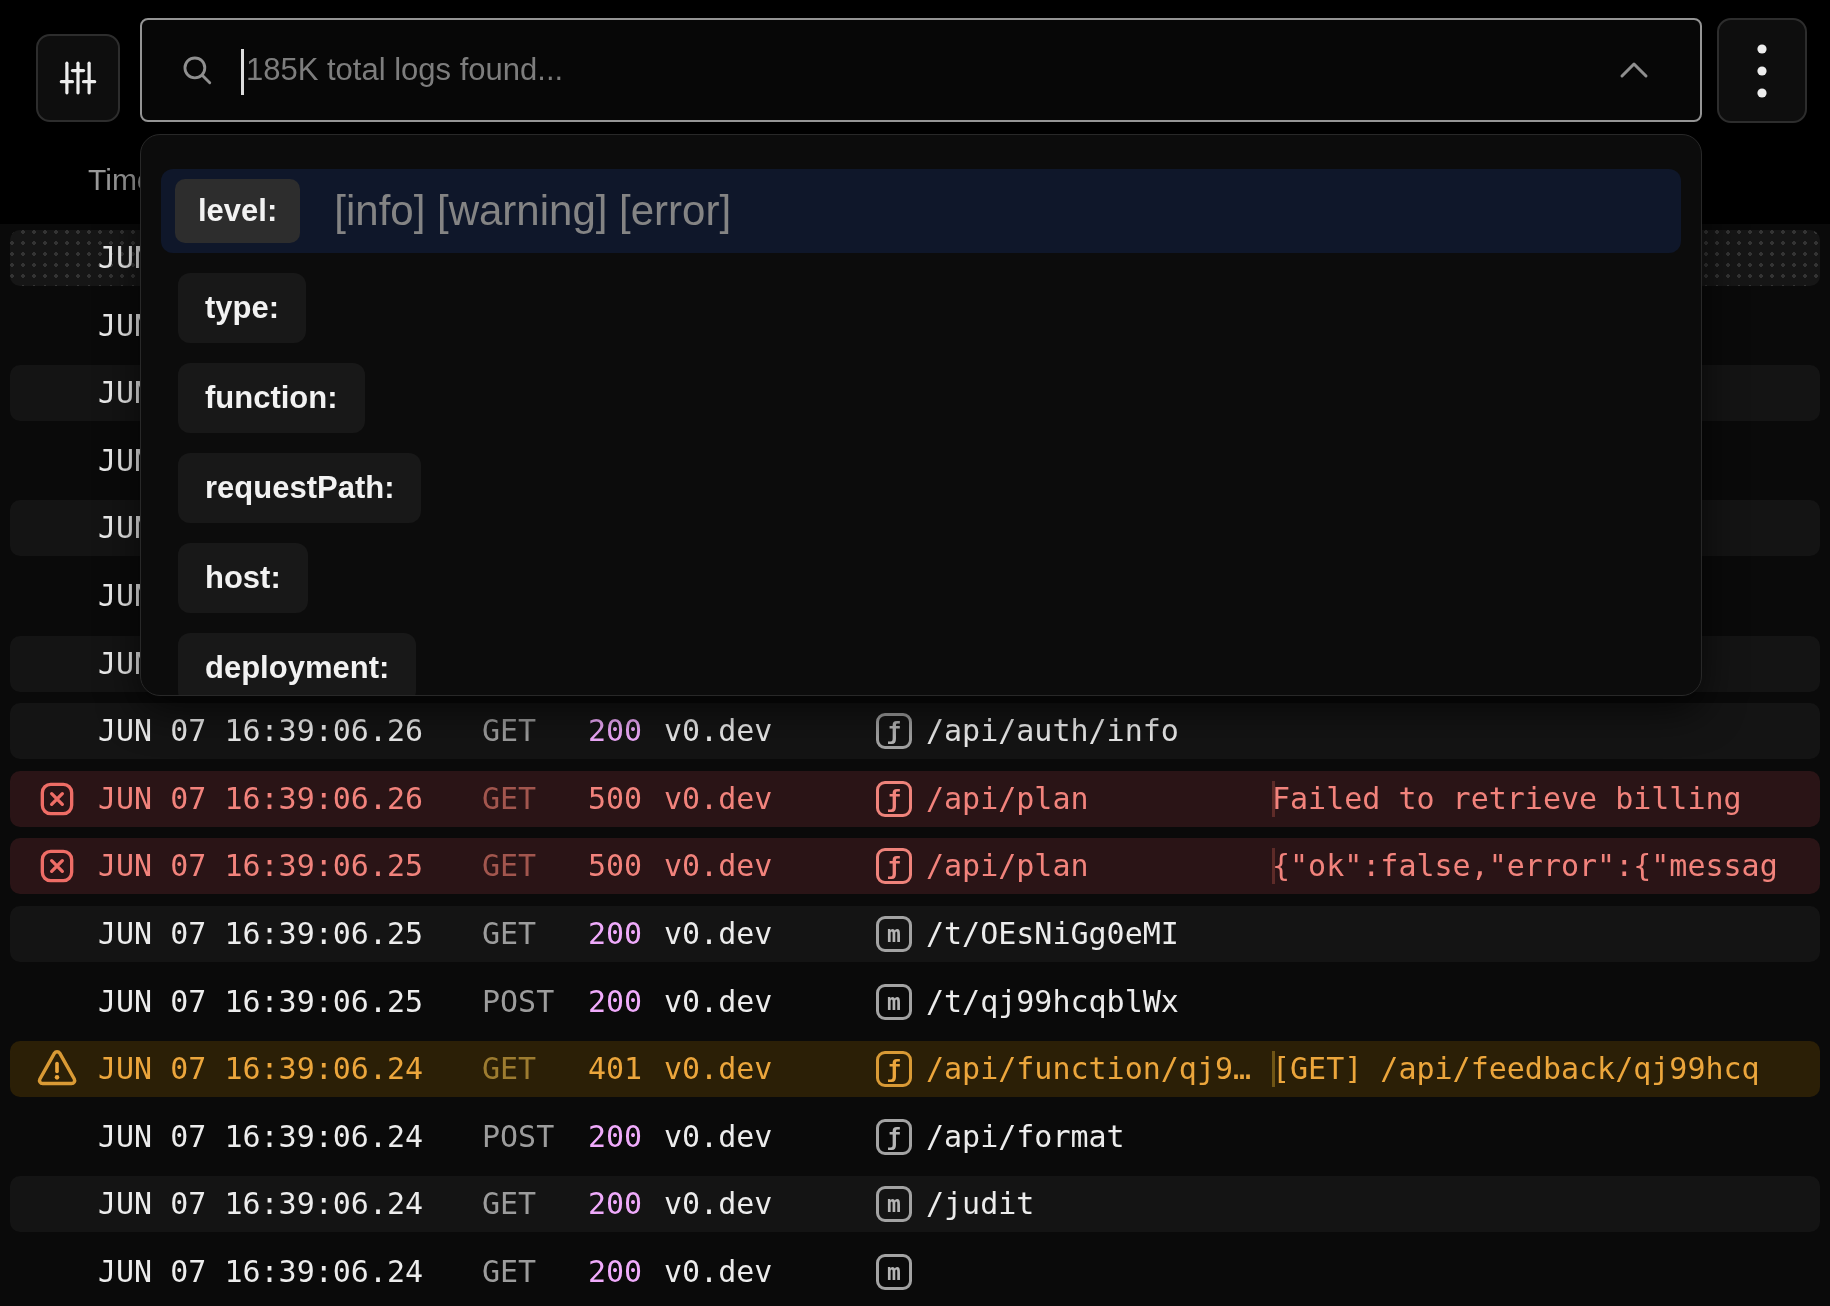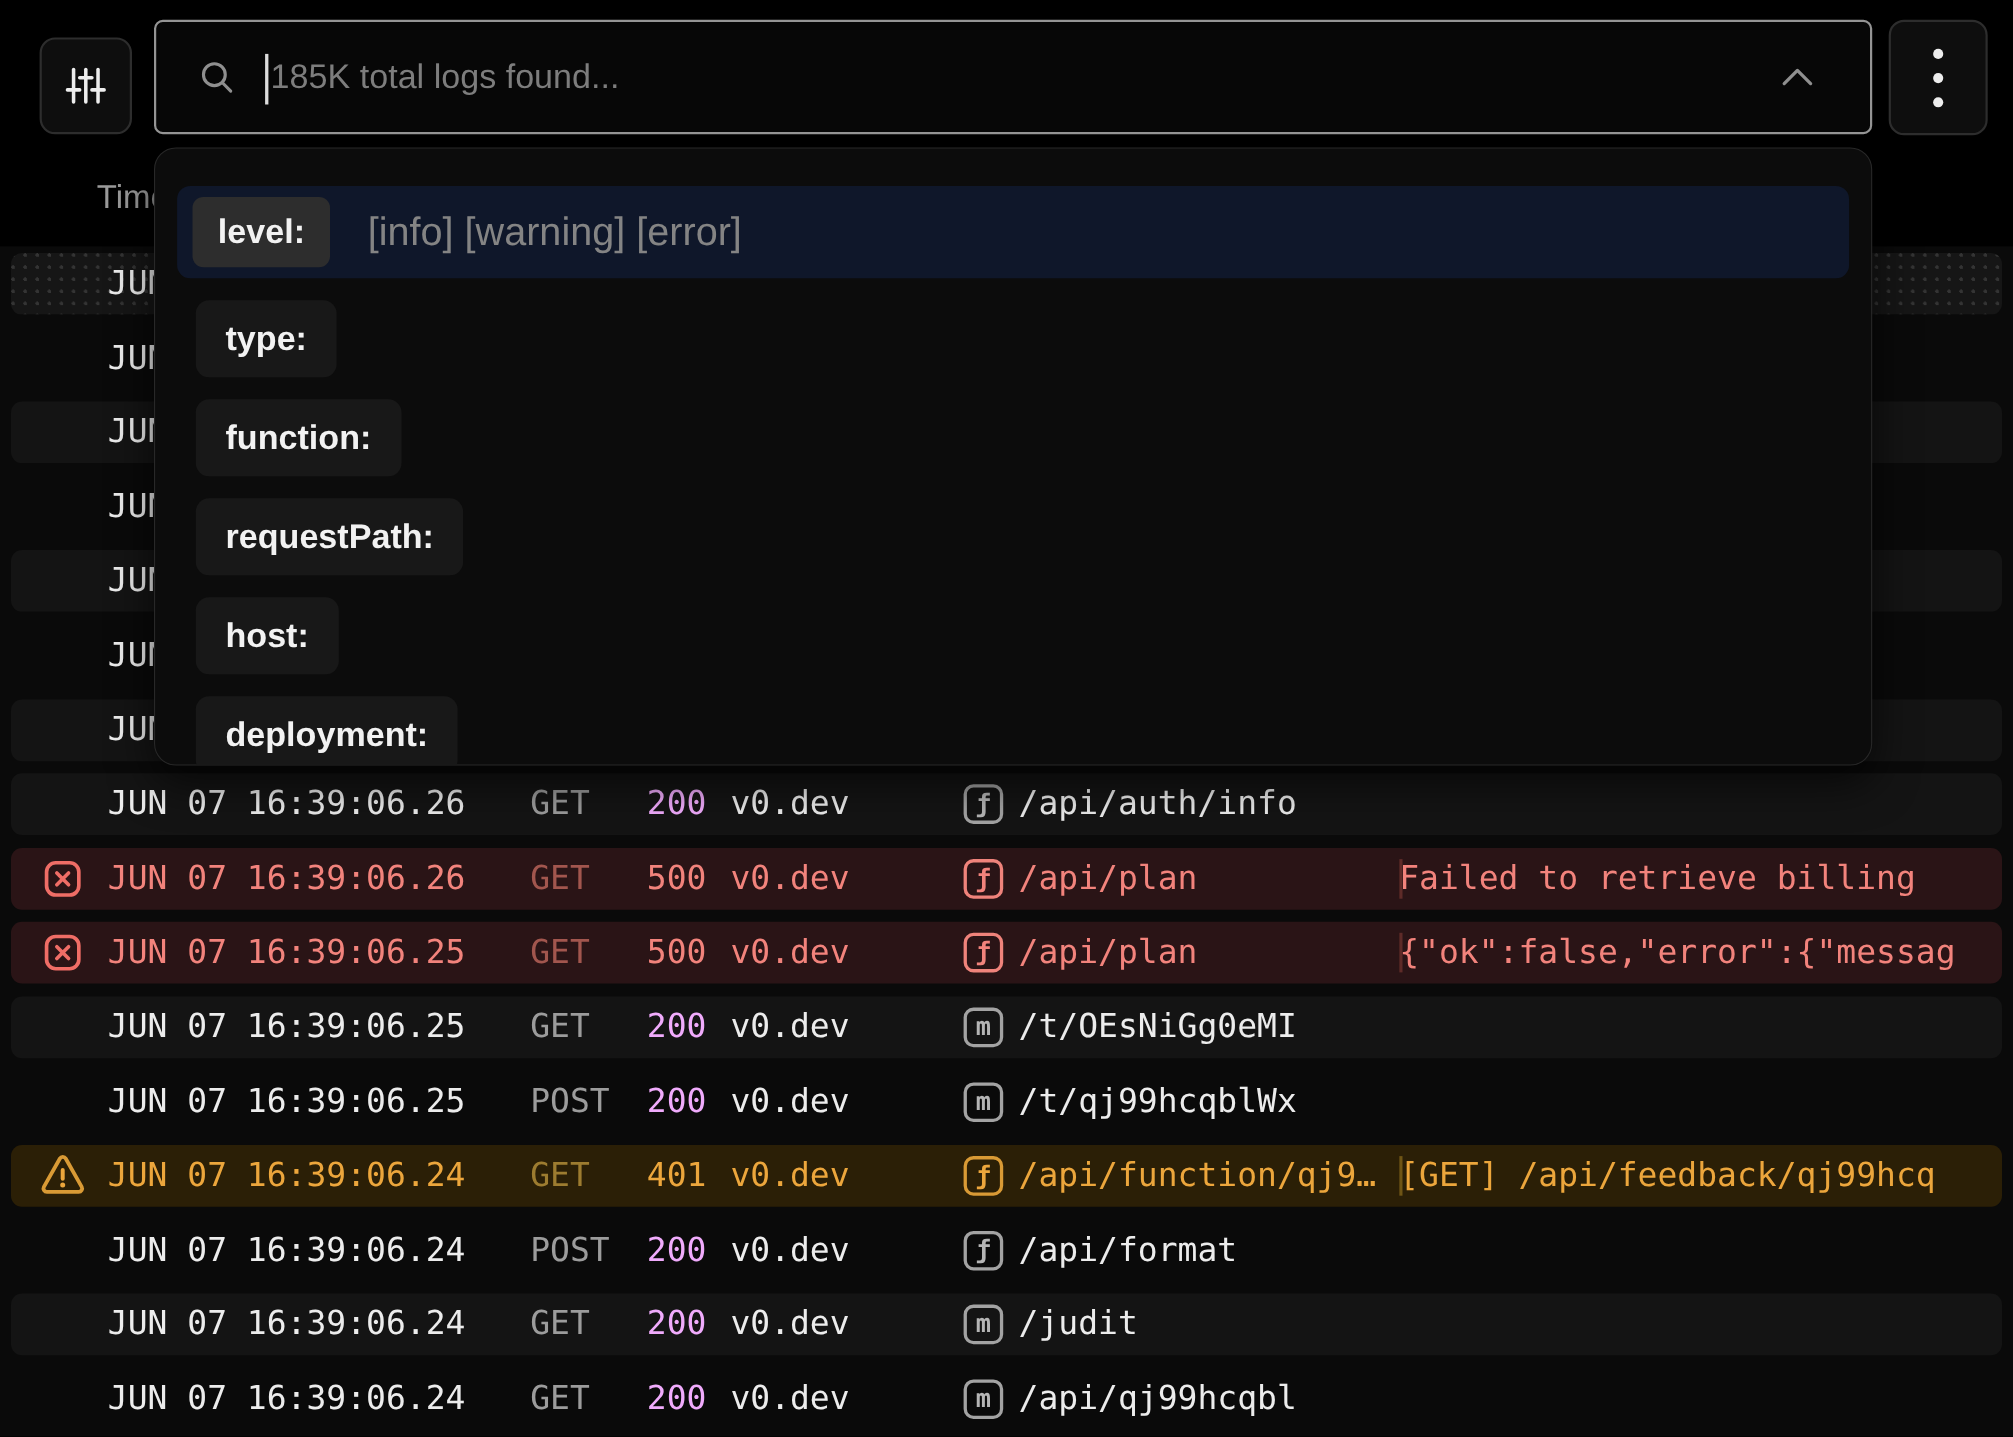--- a/index.html
+++ b/index.html
@@ -58,21 +58,21 @@
 
   
   .dropdown{position:absolute;left:140px;top:134px;width:1562px;height:562px;box-sizing:border-box;
             background:#0c0c0c;border:1.5px solid #282828;border-radius:20px;z-index:6;overflow:hidden;
             box-shadow:0 14px 40px rgba(0,0,0,.65);}
   .sugg-row{position:absolute;left:20px;top:34px;width:1520px;height:84px;background:#0f172a;border-radius:12px;
             display:flex;align-items:center;cursor:pointer;}
   .pill{display:inline-flex;align-items:center;background:#181818;border-radius:12px;height:70px;
         padding:0 27px;color:#f2f2f2;font-size:31px;font-weight:600;cursor:pointer;}
   .sugg-row .pill{background:#2d2d2d;height:64px;margin-left:14px;border-radius:10px;padding:0 23px;}
-  .sugg-hint{margin-left:34px;color:#848484;font-size:36px;}
+  .sugg-hint{margin-left:34px;color:#848484;font-size:42px;}
   .sugg-item{position:absolute;left:37px;}
 </style>
 </head>
 <body>
 
 <div class="screen">
   <div class="top-strip"></div>
 
   <div class="thead-label">Timestamp</div>
   <div class="rows" id="rows">
@@ -176,21 +176,20 @@
         <span class="c-host">v0.dev</span>
         <span class="src-box"><span class="" style="position: static; line-height: 30px;">m</span></span>
         <span class="c-path">/judit</span>
       </div>
       <div class="row info" style="top: 1244px;">
         <span class="c-ts">JUN 07 16:39:06.24</span>
         <span class="c-method">GET</span>
         <span class="c-status st-200">200</span>
         <span class="c-host">v0.dev</span>
         <span class="src-box"><span class="" style="position: static; line-height: 30px;">m</span></span>
-        <span class="c-path">/api/qj99hcqbl</span>
       </div>
     </div>
 
   <div class="toolbar">
     <div class="icon-btn filter-btn">
       <svg width="42" height="42" viewBox="0 0 34 34">
         <g stroke="#ededed" stroke-width="2.6" stroke-linecap="round" fill="none">
           <line x1="8" y1="5" x2="8" y2="29"></line>
           <line x1="17" y1="5" x2="17" y2="29"></line>
           <line x1="26" y1="5" x2="26" y2="29"></line>

